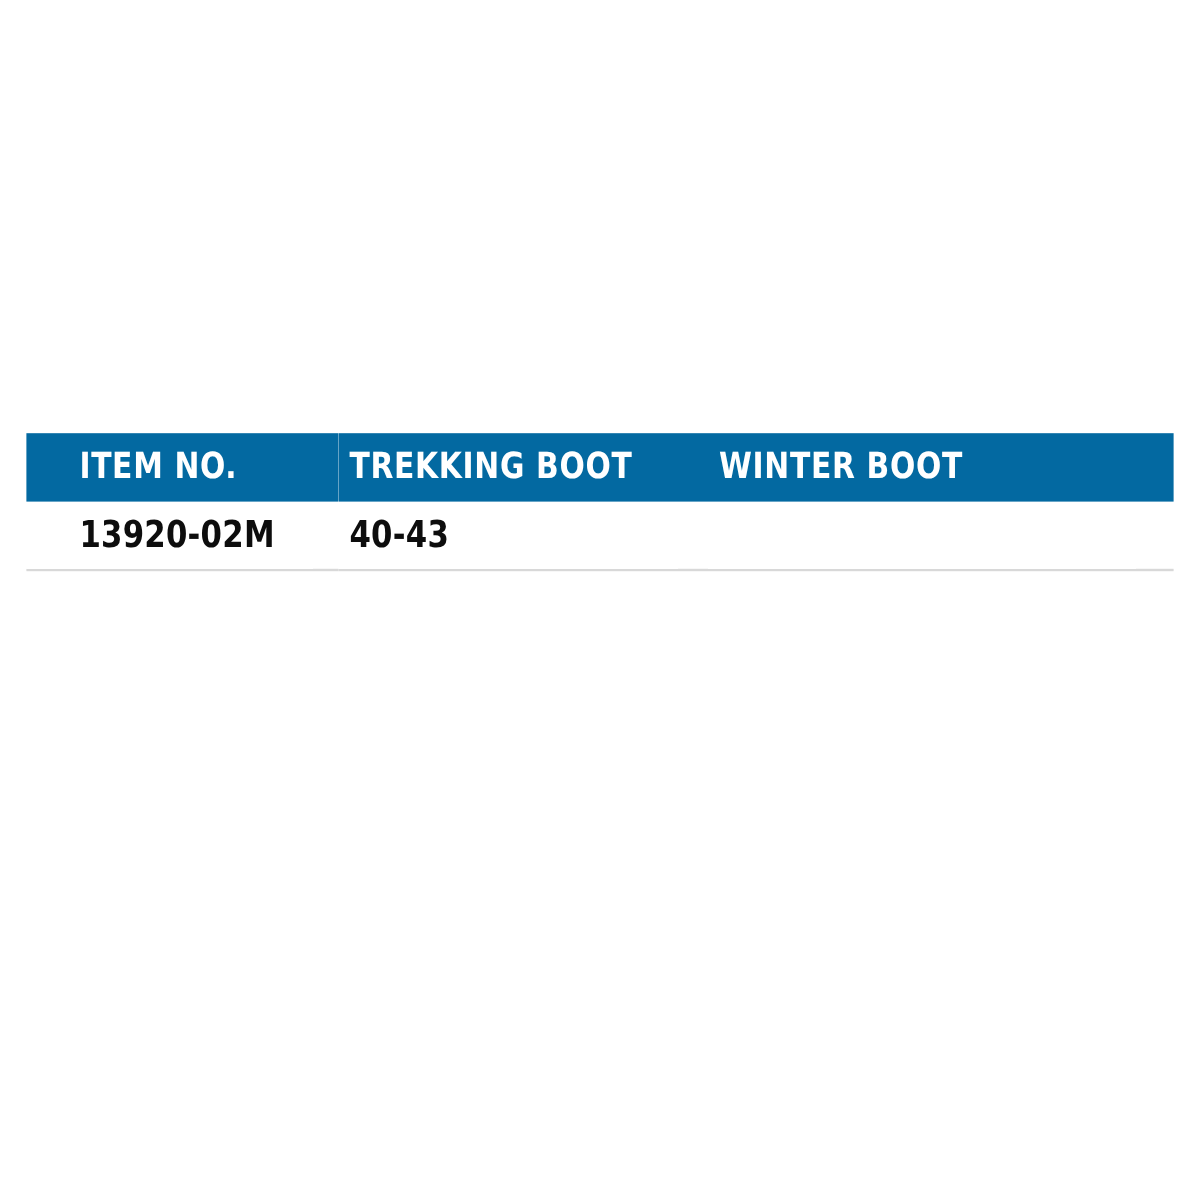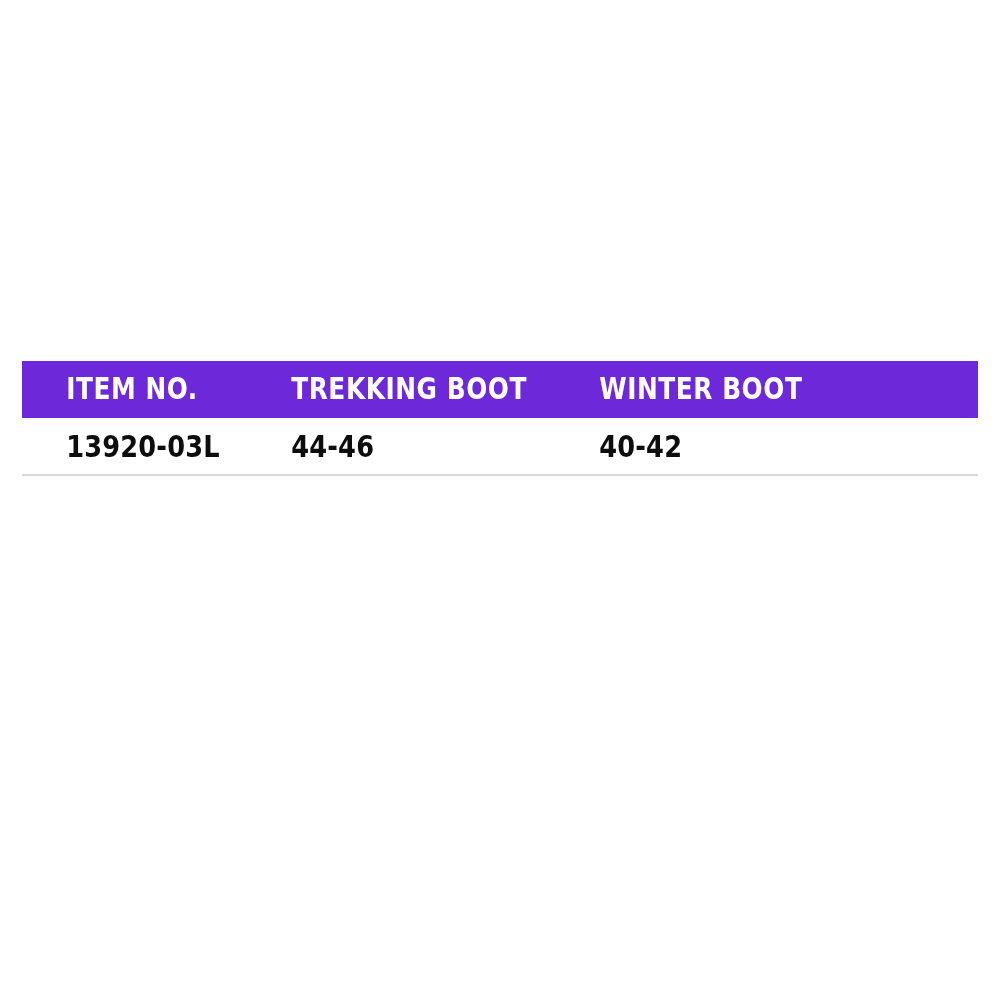--- a/index.html
+++ b/index.html
@@ -29,21 +29,21 @@
     width: 956px;
     border-collapse: collapse;
     table-layout: fixed;
   }
 
   .size-table col.c0 { width: 260px; }
   .size-table col.c1 { width: 308px; }
   .size-table col.c2 { width: 388px; }
 
   .size-table thead tr {
-    background: #6d28d9;
+    background: #0369a1;
   }
 
   .size-table thead th {
     color: #ffffff;
     text-align: left;
     font-size: 30px;
     font-weight: 700;
     letter-spacing: 0.6px;
     padding: 13px 0 14px 0;
     height: 30px;
@@ -94,20 +94,20 @@
     </colgroup>
     <thead>
       <tr>
         <th class="h0">ITEM NO.</th>
         <th class="h1">TREKKING BOOT</th>
         <th class="h2">WINTER BOOT</th>
       </tr>
     </thead>
     <tbody>
       <tr>
-        <td class="t0">13920-03L</td>
-        <td class="t1">44-46</td>
-        <td class="t2">40-42</td>
+        <td class="t0">13920-02M</td>
+        <td class="t1">40-43</td>
+        <td class="t2"></td>
       </tr>
     </tbody>
   </table>
 
 </div>
 
 </body></html>

